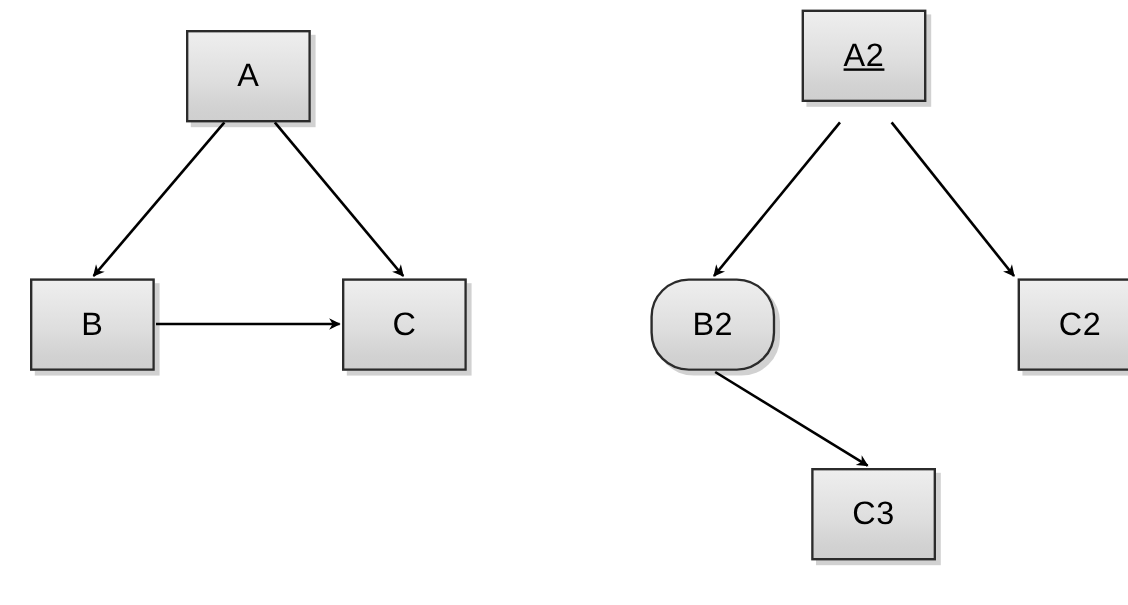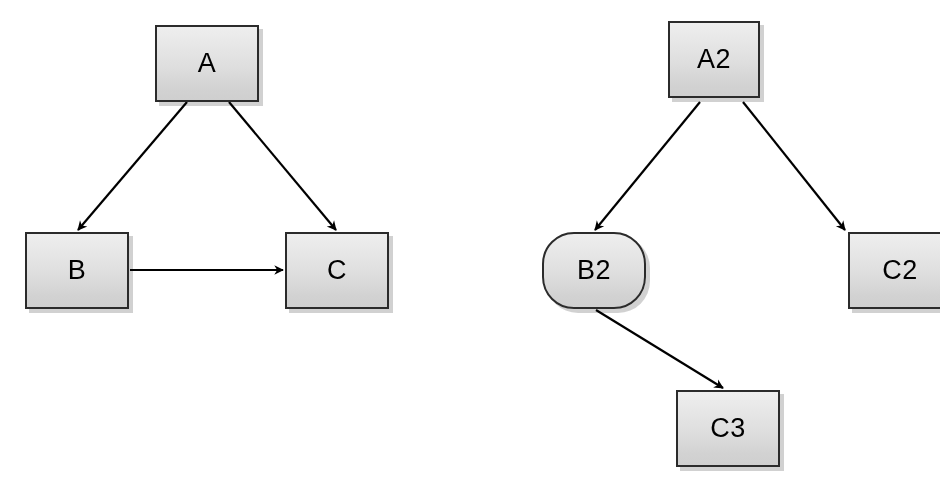--- a/index.html
+++ b/index.html
@@ -70,21 +70,21 @@
 
   <div class="node" style="left: 155px; top: 25px; width: 104px; height: 77px;">
     <span class="node-label">A</span>
   </div>
   <div class="node" style="left: 25px; top: 232px; width: 104px; height: 77px;">
     <span class="node-label">B</span>
   </div>
   <div class="node" style="left: 285px; top: 232px; width: 104px; height: 77px;">
     <span class="node-label">C</span>
   </div>
-  <div class="node" style="left: 668px; top: 21px; width: 92px; height: 77px;">
+  <div class="node" style="left: 668px; top: 8px; width: 104px; height: 77px; text-decoration: underline;">
     <span class="node-label">A2</span>
   </div>
   <div class="node" style="left: 542px; top: 232px; width: 104px; height: 77px; border-radius: 32px;">
     <span class="node-label">B2</span>
   </div>
   <div class="node" style="left: 800px; top: 232px; width: 104px; height: 77px; margin-left: 48px;">
     <span class="node-label">C2</span>
   </div>
   <div class="node" style="left: 676px; top: 390px; width: 104px; height: 77px;">
     <span class="node-label">C3</span>

